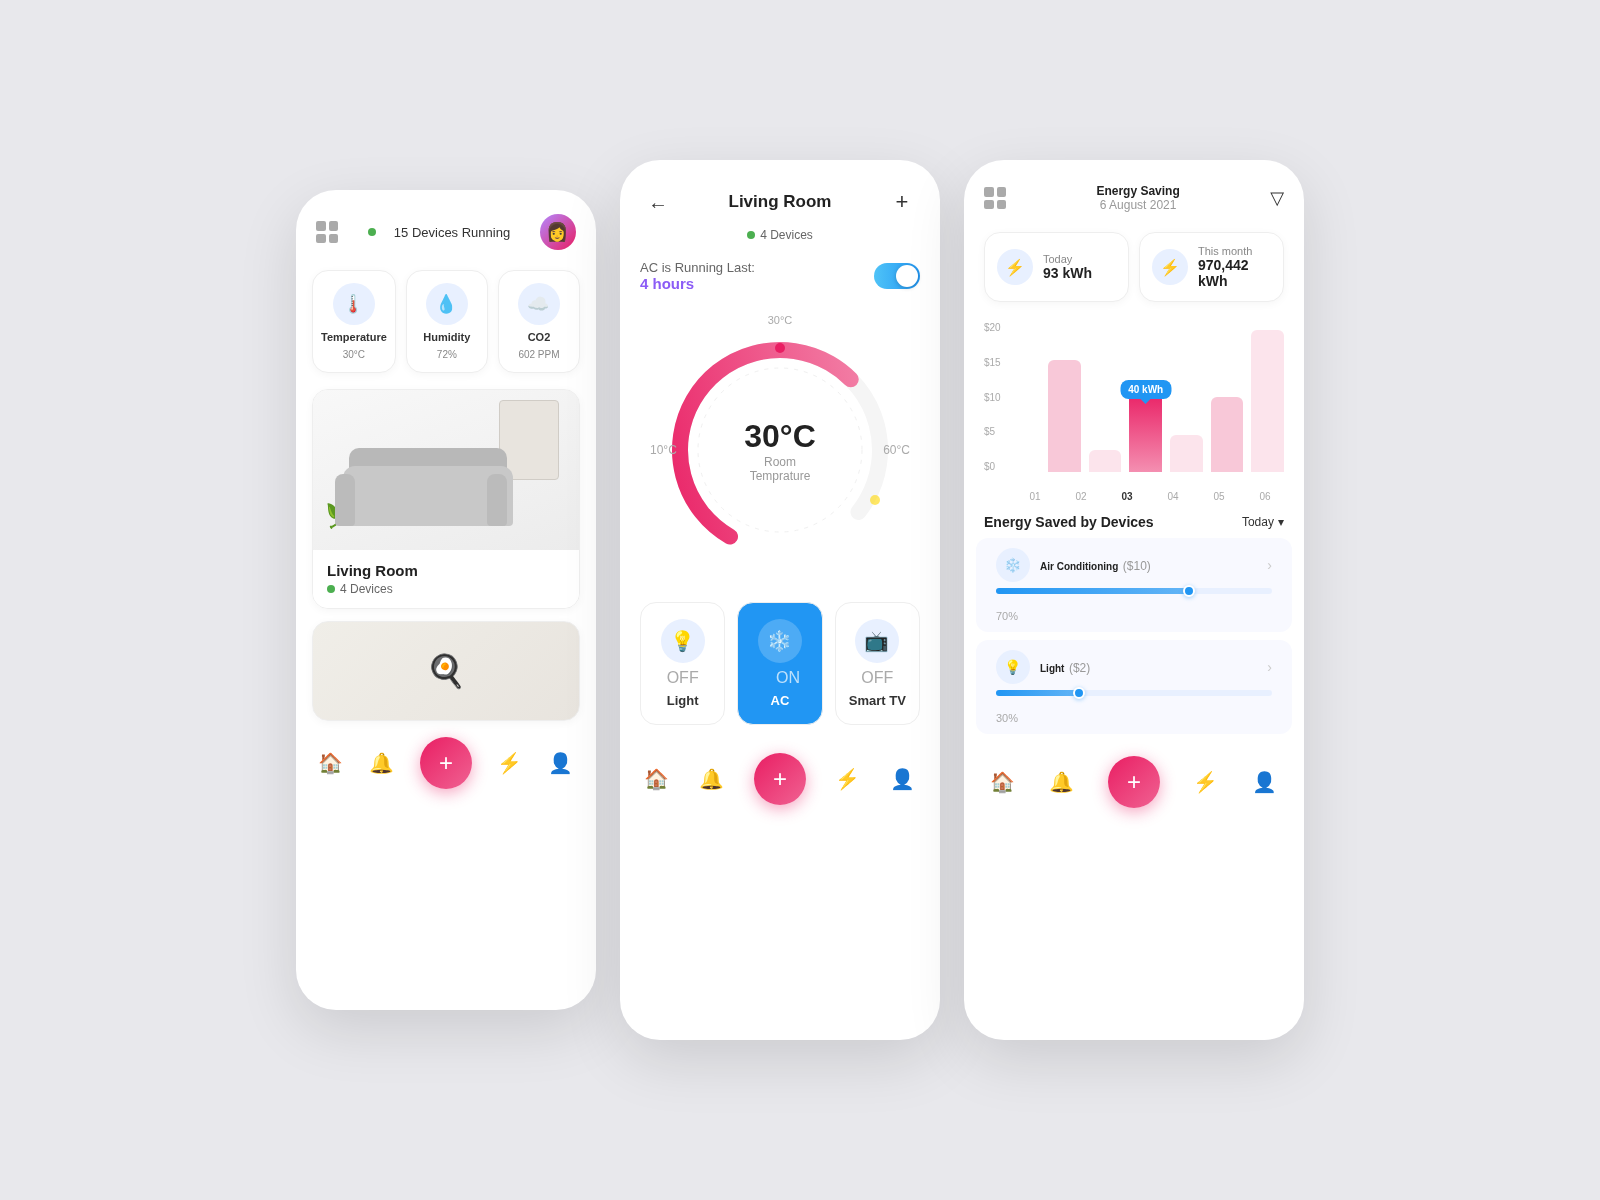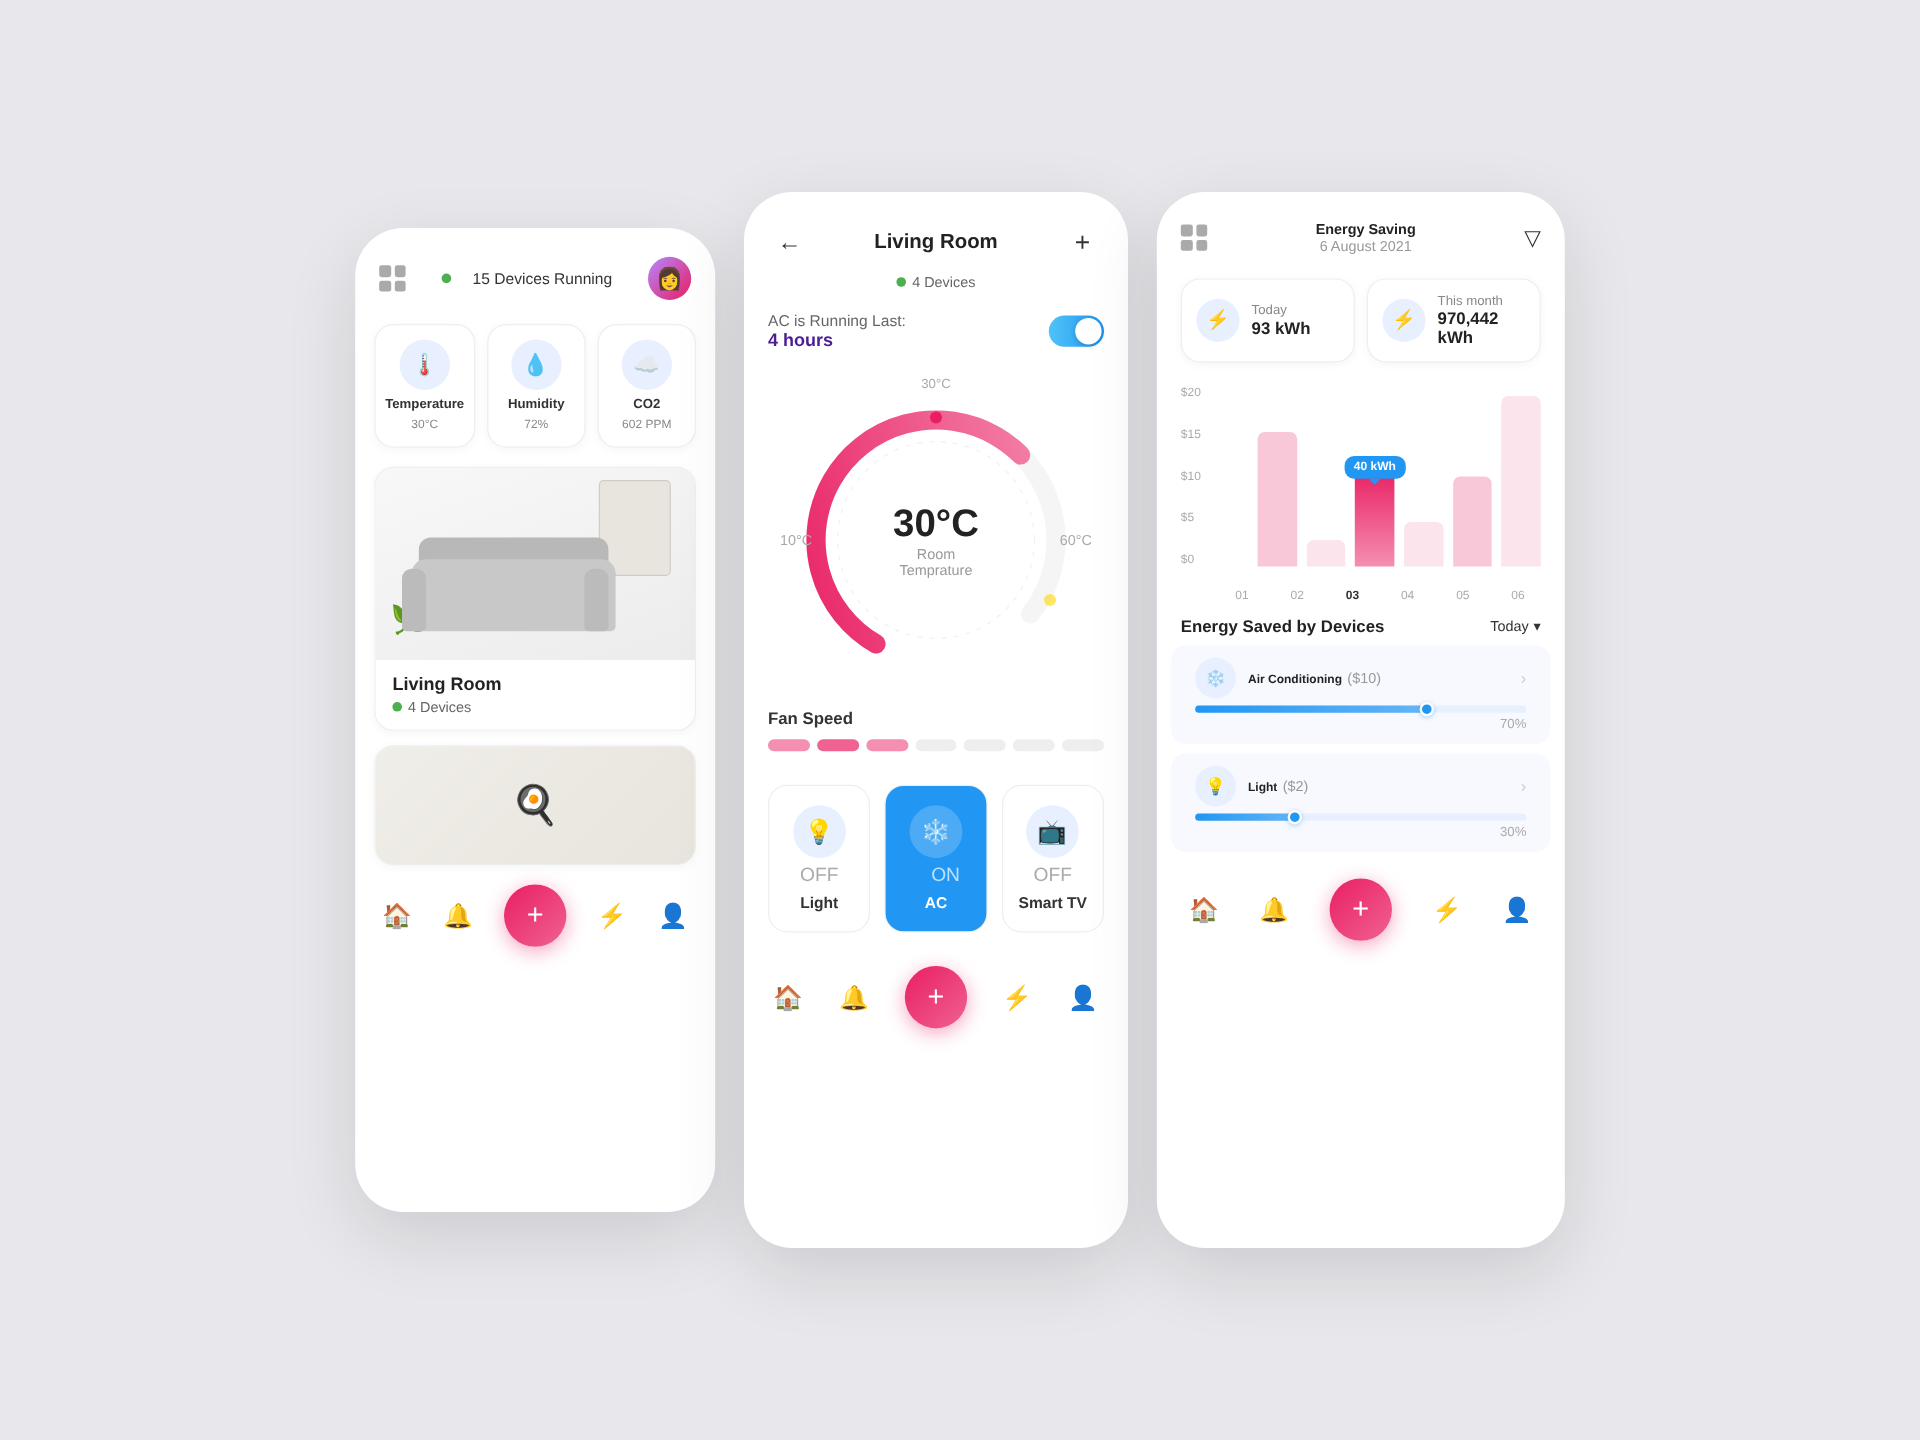--- a/index.html
+++ b/index.html
@@ -276,21 +276,21 @@
       color: #333;
       cursor: pointer;
     }
     .ac-toggle-row {
       display: flex;
       align-items: center;
       justify-content: space-between;
       padding: 8px 20px 12px;
     }
     .ac-toggle-text { font-size: 13px; color: #666; }
-    .ac-toggle-text strong { display: block; font-size: 15px; color: #4c1d95; }
+    .ac-toggle-text strong { display: block; font-size: 15px; color: #8b5cf6; }
     .toggle-switch {
       width: 46px; height: 26px;
       background: linear-gradient(90deg, #4fc3f7, #2196f3);
       border-radius: 13px;
       position: relative;
       cursor: pointer;
     }
     .toggle-knob {
       width: 22px; height: 22px;
       background: #fff;
@@ -572,22 +572,21 @@
       background: #2196f3;
       border-radius: 50%;
       position: absolute;
       top: -3px;
       border: 2px solid #fff;
       box-shadow: 0 1px 4px rgba(33,150,243,0.4);
     }
     .progress-pct {
       font-size: 11px;
       color: #aaa;
-      text-align: right;
-      margin-top: 4px;
+      margin-top: 16px;
     }
     
     .p3-bottom-nav {
       display: flex;
       align-items: center;
       justify-content: space-around;
       padding: 14px 10px 20px;
       margin-top: 8px;
     }
   </style>
@@ -711,32 +710,20 @@
         <div class="gauge-center">
           <div class="gauge-temp">30°C</div>
           <div class="gauge-label">Room</div>
           <div class="gauge-label">Temprature</div>
         </div>
         <div class="gauge-side-label label-left">10°C</div>
         <div class="gauge-side-label label-right">60°C</div>
       </div>
     </div>
 
-    <div class="fan-section">
-      <div class="fan-title">Fan Speed</div>
-      <div class="fan-bars">
-        <div class="fan-bar active-1"></div>
-        <div class="fan-bar active-2"></div>
-        <div class="fan-bar active-1"></div>
-        <div class="fan-bar inactive"></div>
-        <div class="fan-bar inactive"></div>
-        <div class="fan-bar inactive"></div>
-        <div class="fan-bar inactive"></div>
-      </div>
-    </div>
 
     <div class="device-controls">
       <div class="device-btn inactive-btn">
         <div class="device-icon-circle">💡</div>
         <span class="device-status">OFF</span>
         <span class="device-name">Light</span>
       </div>
       <div class="device-btn active-btn">
         <div class="device-icon-circle">❄️</div>
         <span class="device-status">ON</span>

